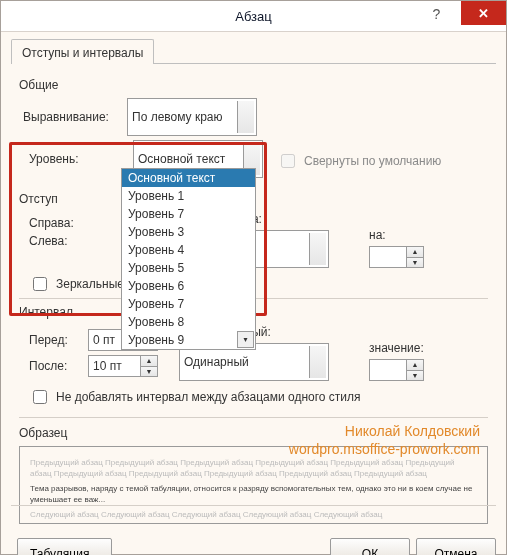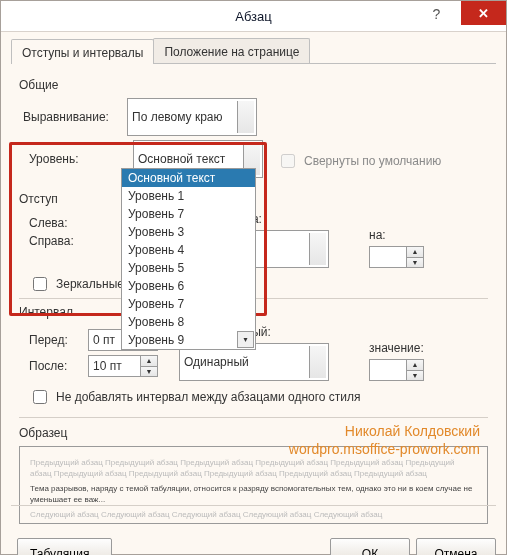--- a/index.html
+++ b/index.html
@@ -147,21 +147,20 @@
     <div class="btn help">
       <span>?</span>
     </div>
     <div class="btn close">
       <span>✕</span>
     </div>
   </div>
 
   <div class="tabs">
     <div class="tab active">Отступы и интервалы</div>
-    <div class="tab">Положение на странице</div>
   </div>
 
   <div class="content">
 
     <div class="section-label">Общие</div>
 
     <div class="row" style="margin-left:4px;">
       <div class="lbl"><span class="underline" style="text-decoration:none"><span>Выравнивание:</span></span></div>
       <div class="combo" style="width:130px">
         <span>По левому краю</span>
@@ -179,24 +178,24 @@
         <input type="checkbox" disabled="" style="">
         <span class="muted">Свернуты по умолчанию</span>
       </label>
     </div>
 
     <div class="section-label" style="margin-top:14px">Отступ</div>
 
     <div class="group-cols" style="margin-left:10px;">
       <div class="col col1">
         <div class="row">
+          <div class="lbl" style="width:60px"><span>Справа:</span></div>
+        </div>
+        <div class="row">
           <div class="lbl" style="width:60px"><span>Слева:</span></div>
-        </div>
-        <div class="row">
-          <div class="lbl" style="width:60px"><span>Справа:</span></div>
         </div>
       </div>
       <div class="col col2">
         <div class="mini-lbl"><span>первая строка:</span></div>
         <div class="combo" style="width:150px">
           <span>(нет)</span>
           <span class="chev"></span>
         </div>
       </div>
       <div class="col col3" style="padding-left:20px;">

